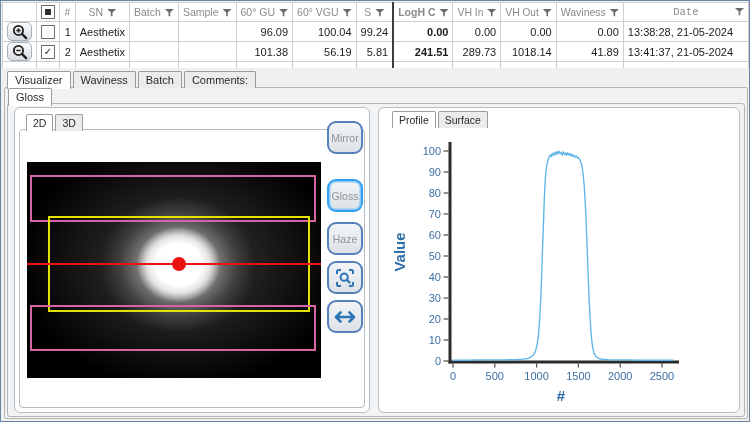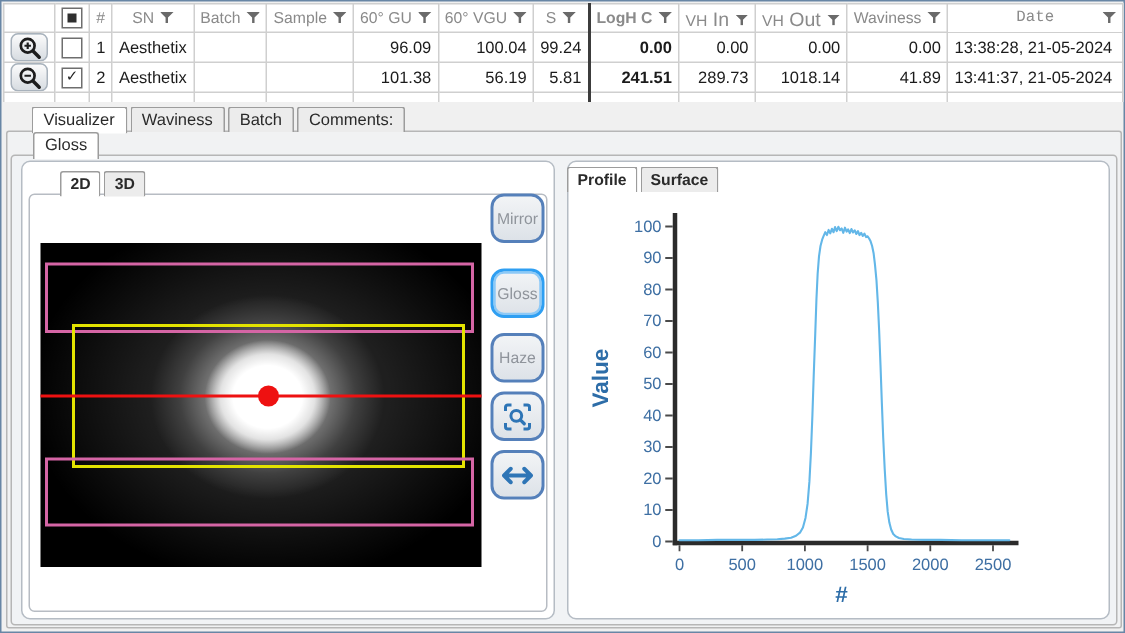--- a/index.html
+++ b/index.html
@@ -10,41 +10,41 @@
   
   #tablewrap{position:absolute;left:1px;top:1px;}
   table{border-collapse:collapse;table-layout:fixed;background:#fff;}
   th,td{border:1px solid #cfcfcf;padding:0 4px;height:19px;font-size:11px;
         overflow:hidden;white-space:nowrap;box-sizing:border-box;}
   th{color:#8a8a8a;font-weight:normal;font-size:10.5px;background:#fff;}
   td{color:#1b1b1b;height:20px;}
   .thick-left{border-left:2px solid #3c3c3c !important;font-weight:bold;}
   tr.stub td{height:6px;border-bottom:none;background:#fff;}
   .al-l{text-align:left}.al-r{text-align:right}.al-c{text-align:center}
-  .sub{font-size:13px;color:#8a8a8a;}
+  .sub{font-size:10px;color:#8a8a8a;}
   .funnel{display:inline-block;width:9px;height:8px;background:#6a6a6a;margin-left:4px;
           vertical-align:-1px;clip-path:polygon(0 0,100% 0,59% 45%,59% 92%,41% 92%,41% 45%);}
   th.datehdr{position:relative;font-family:Liberation Mono, monospace;}
   th.datehdr .funnel{position:absolute;right:4px;top:5px;}
   .cb{width:12px;height:12px;border:1px solid #6e6e6e;background:#fff;margin:0 auto;
       display:flex;align-items:center;justify-content:center;font-size:10px;line-height:10px;color:#222;}
   .cb.ind::after{content:"";width:6px;height:6px;background:#2f2f2f;}
   .rowtool{display:flex;align-items:center;justify-content:center;border:1px solid #a8b2bc;
            border-radius:5px;background:linear-gradient(#fbfbfb,#d7dce1);width:23px;height:17px;margin:0 auto;}
 
   
   .tabstrip{position:absolute;display:flex;z-index:6;}
   .tab{height:15px;padding:1px 7px 0;border:1px solid #9c9c9c;border-bottom:none;background:#ececec;
        font-size:11px;color:#2a2a2a;margin-right:2px;border-radius:2px 2px 0 0;line-height:14px;box-sizing:content-box;}
-  .tab.sel{background:#fff;padding-bottom:1px;margin-left:14px;}
+  .tab.sel{background:#fff;padding-bottom:1px;}
   #maintabs{left:6px;top:70px;}
   #glosstabs{left:7px;top:87px;}
   #viewtabs{left:25px;top:113px;}
-  #viewtabs .tab,#proftabs .tab{font-size:10.5px;padding:1px 6px 0;font-weight:bold;}
-  #proftabs{left:363px;top:110px;}
+  #viewtabs .tab,#proftabs .tab{font-size:10.5px;padding:1px 6px 0;}
+  #proftabs{left:391px;top:110px;}
 
   
   #page1{position:absolute;left:3px;top:86px;width:744px;height:332px;border:1px solid #b6b6b6;
          background:#f1f2f3;border-radius:2px;box-sizing:border-box;z-index:1;}
   #page2{position:absolute;left:6px;top:102px;width:738px;height:314px;border:1px solid #b6b6b6;
          background:#f1f3f5;border-radius:3px;box-sizing:border-box;z-index:2;}
   .groupbox{position:absolute;background:#fff;border:1px solid #b5bcc4;border-radius:6px;
             box-sizing:border-box;z-index:3;}
   #gbLeft{left:13px;top:106px;width:356px;height:306px;}
   #gbRight{left:377px;top:106px;width:362px;height:306px;}
@@ -217,21 +217,21 @@
 
   <div id="cam">
     <div id="ovPinkTop" class="ov" style="border-color: rgb(213, 101, 165);"></div>
     <div id="ovYellow" class="ov" style="border-color: rgb(227, 227, 0);"></div>
     <div id="ovPinkBot" class="ov" style="border-color: rgb(213, 101, 165);"></div>
     <div id="redLine" style="background: rgb(238, 17, 17);"></div>
     <div id="redDot" style="background: rgb(238, 17, 17);"></div>
   </div>
 
   <div id="toolButtons">
-      <div class="toolbtn" style="top:128px">
+      <div class="toolbtn" style="top:120px">
             <span>Mirror</span>
       </div>
       <div class="toolbtn sel" style="top:178px">
             <span>Gloss</span>
       </div>
       <div class="toolbtn" style="top:221px">
             <span>Haze</span>
       </div>
       <div class="toolbtn" style="top:260px">
         <svg width="22" height="22" viewBox="0 0 22 22">

